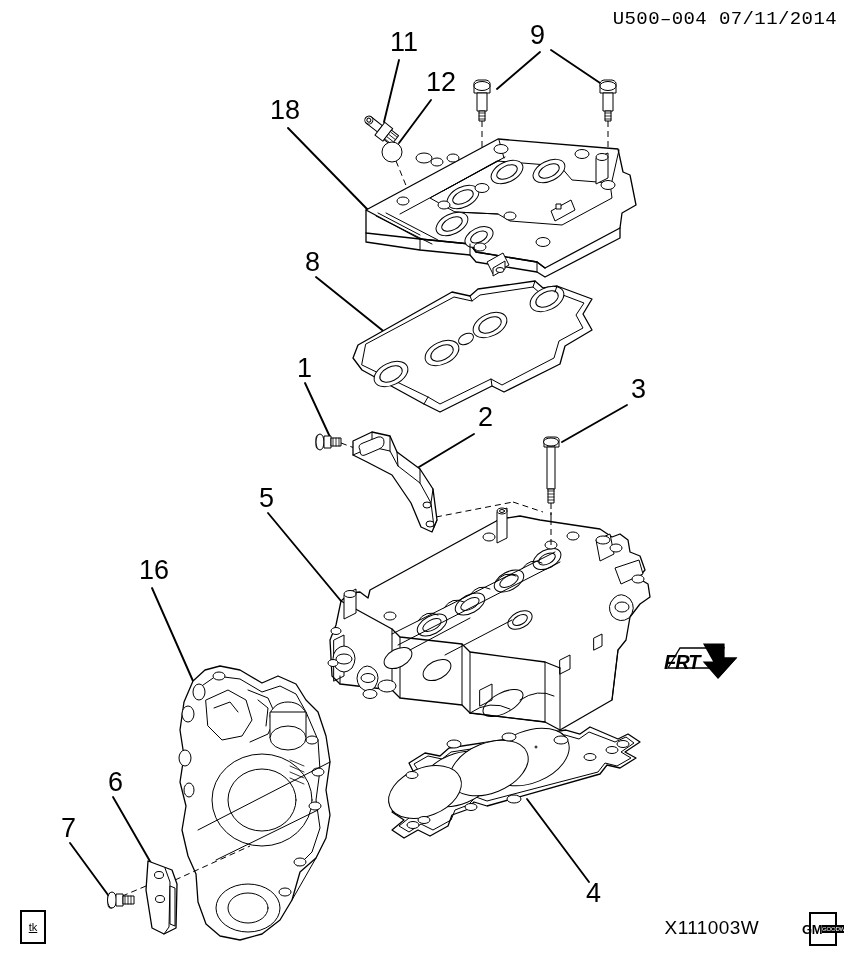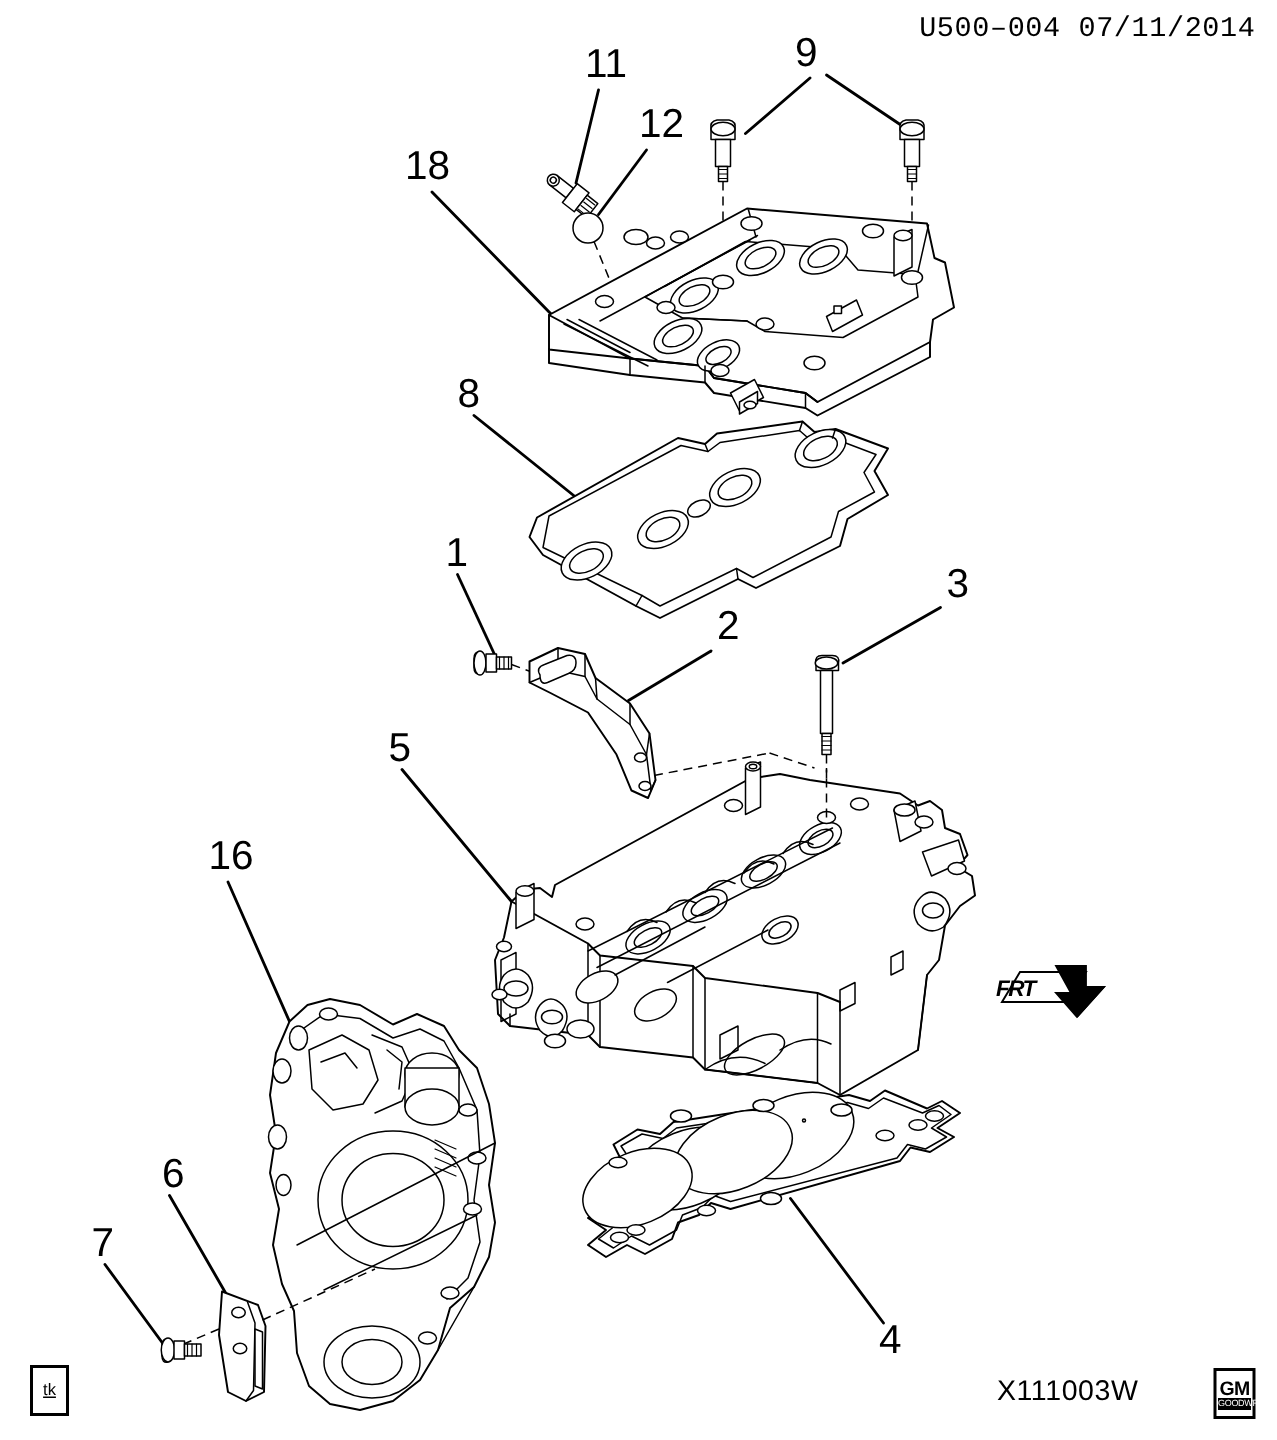--- a/index.html
+++ b/index.html
@@ -59,21 +59,21 @@
     font-size: 11px;
     text-decoration: underline;
   }
   #gm-badge {
     right: 14px;
     bottom: 14px;
     width: 28px;
     height: 34px;
     border: 2px solid #000;
     background: #fff;
-    flex-direction: column;
+    flex-direction: row;
     padding: 1px;
   }
   #gm-badge .gm-word {
     font-weight: bold;
     font-size: 13px;
     line-height: 13px;
     letter-spacing: -0.5px;
   }
   #gm-badge .gm-sub {
     background: #000;
@@ -94,21 +94,21 @@
     position: absolute;
     left: 662px;
     top: 638px;
     width: 78px;
     height: 48px;
   }
   #frt-indicator .frt-label {
     position: absolute;
     left: 2px;
     top: 13px;
-    font-size: 15px;
+    font-size: 20px;
     font-weight: bold;
     font-style: italic;
     letter-spacing: -1px;
     z-index: 3;
   }
 </style>
 </head>
 <body>
 
 <div id="page">

